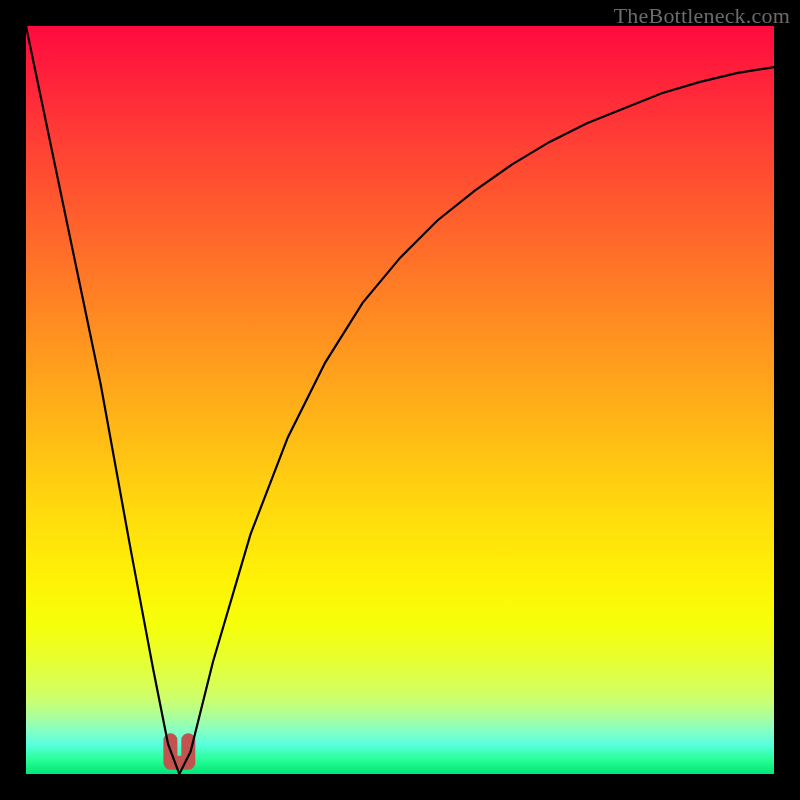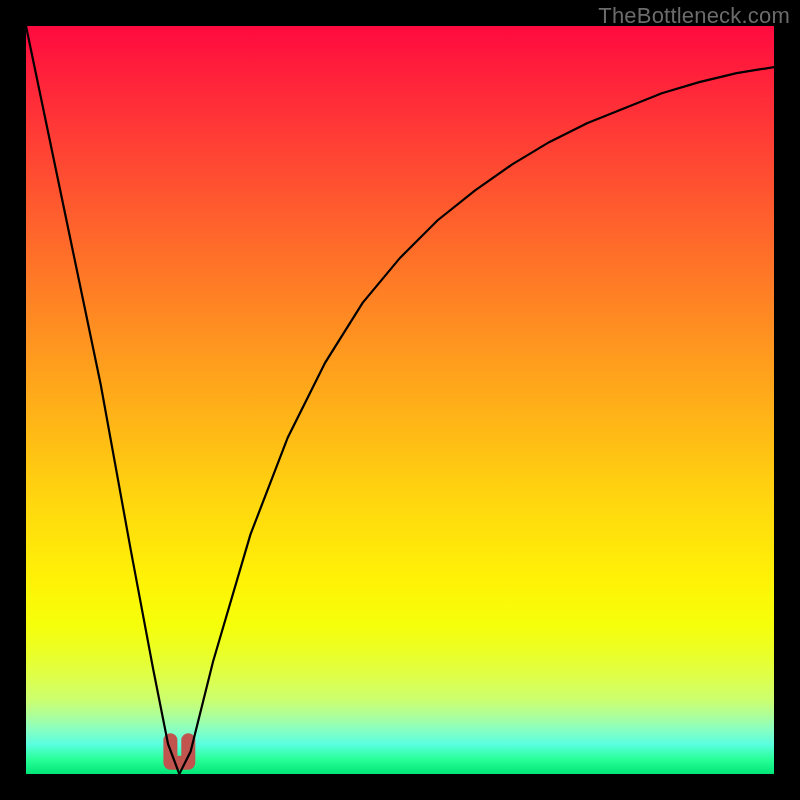--- a/index.html
+++ b/index.html
@@ -10,20 +10,21 @@
     overflow: hidden;
     background: #000;
     font-family: Arial, Helvetica, sans-serif;
   }
   .frame {
     position: absolute;
     left: 0; top: 0;
     width: 800px;
     height: 800px;
     background: #000;
+    font-family: Liberation Serif, serif;
   }
   .plot {
     position: absolute;
     left: 26px;
     top: 26px;
     width: 748px;
     height: 748px;
     background: linear-gradient(to bottom,
       #ff0a3f 0%,
       #ff1f3b 6%,

